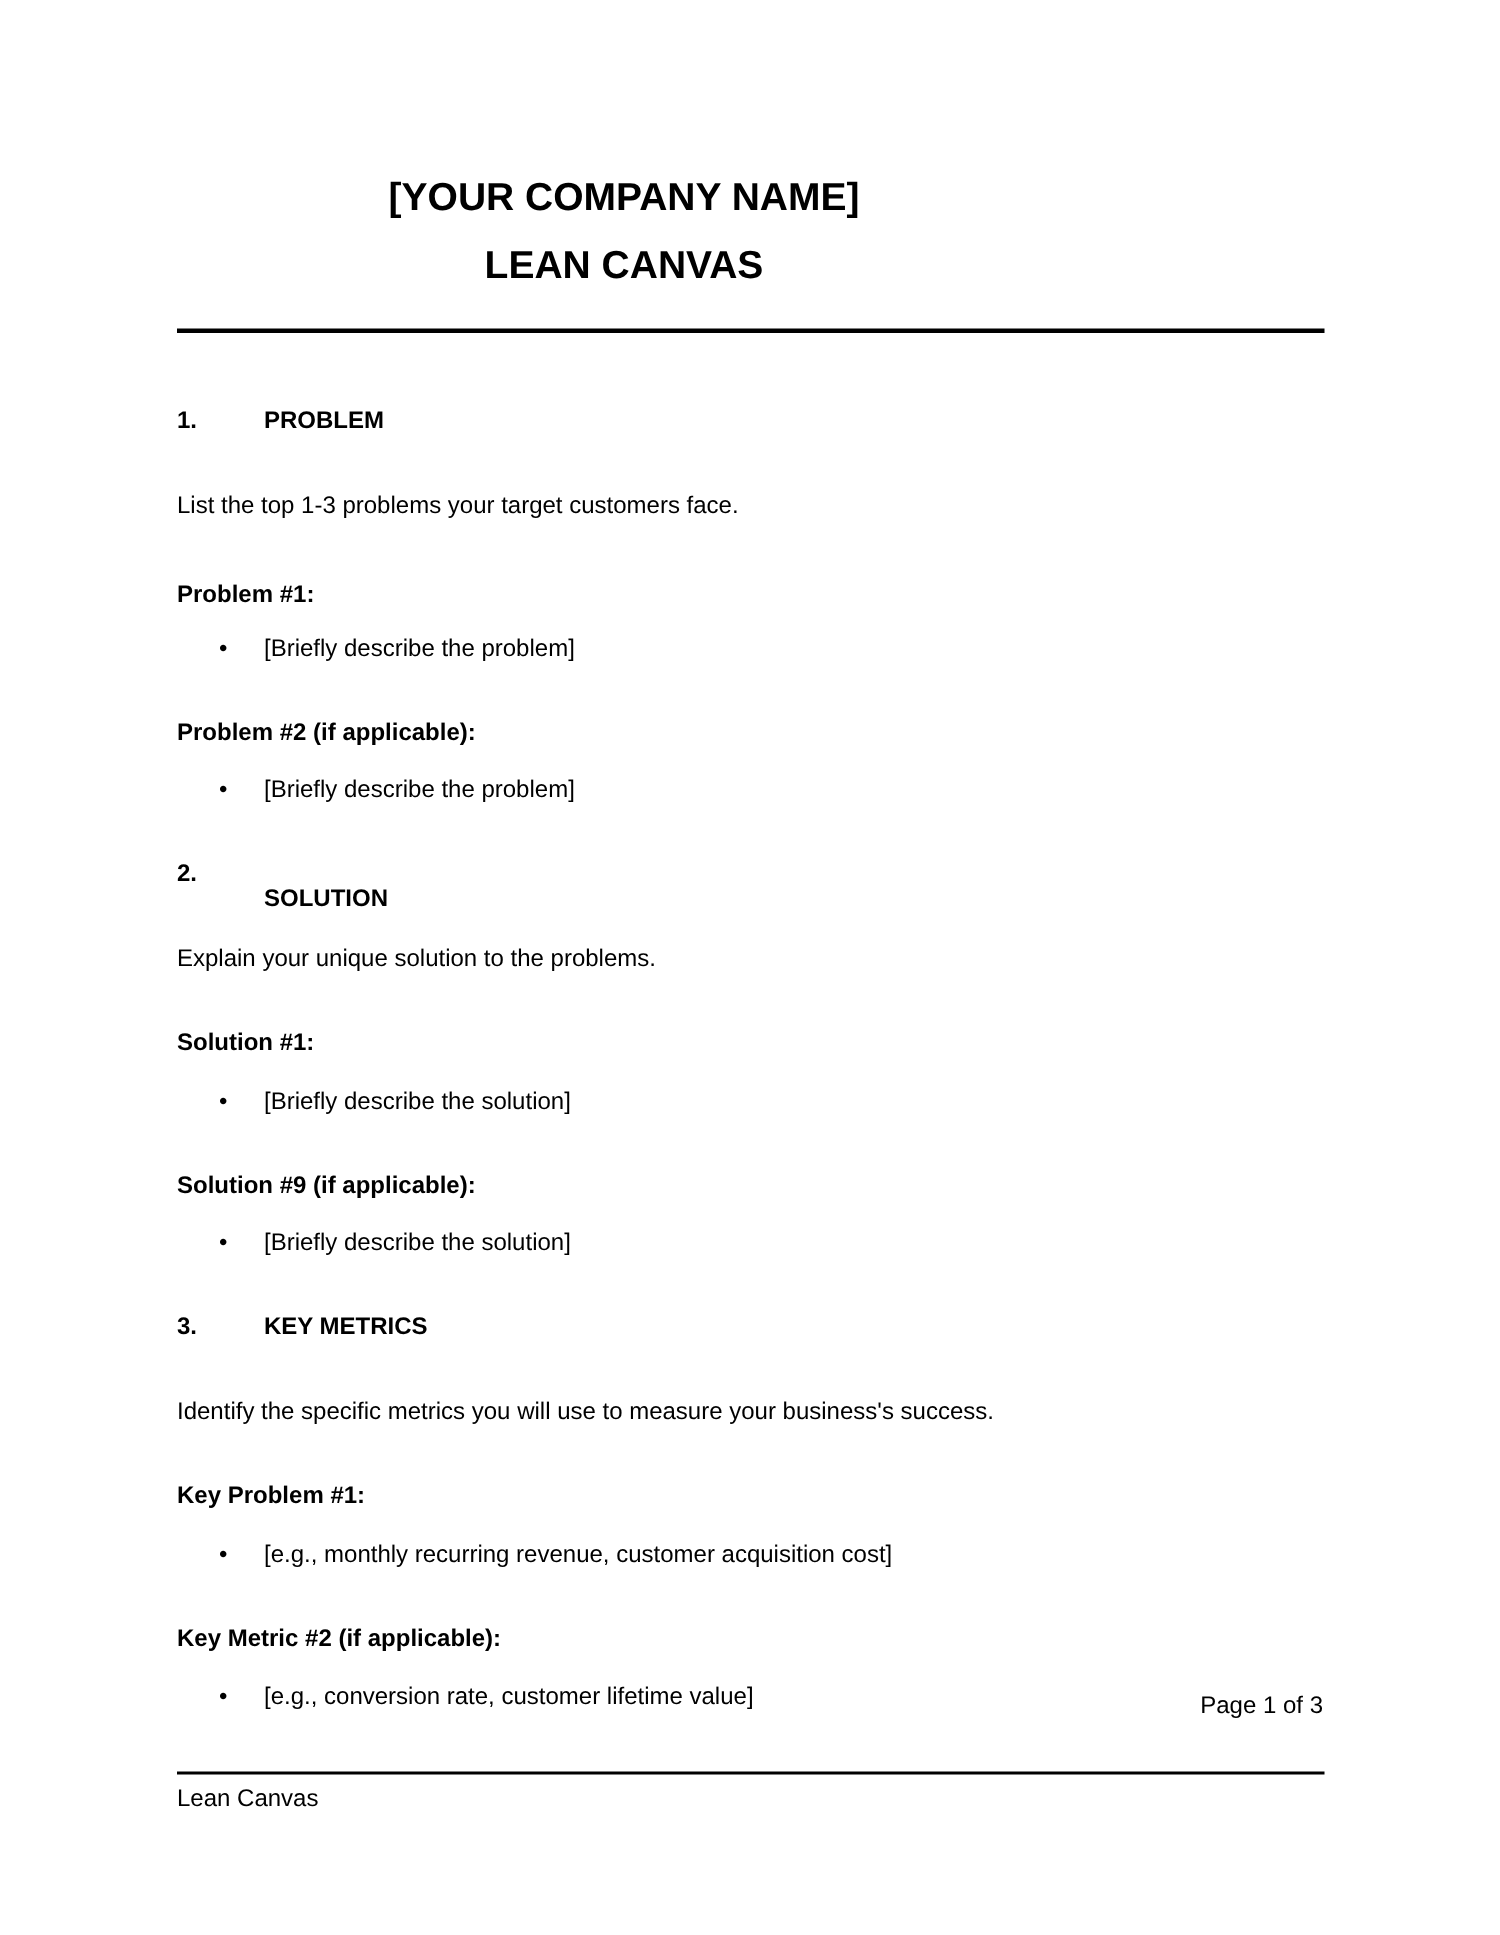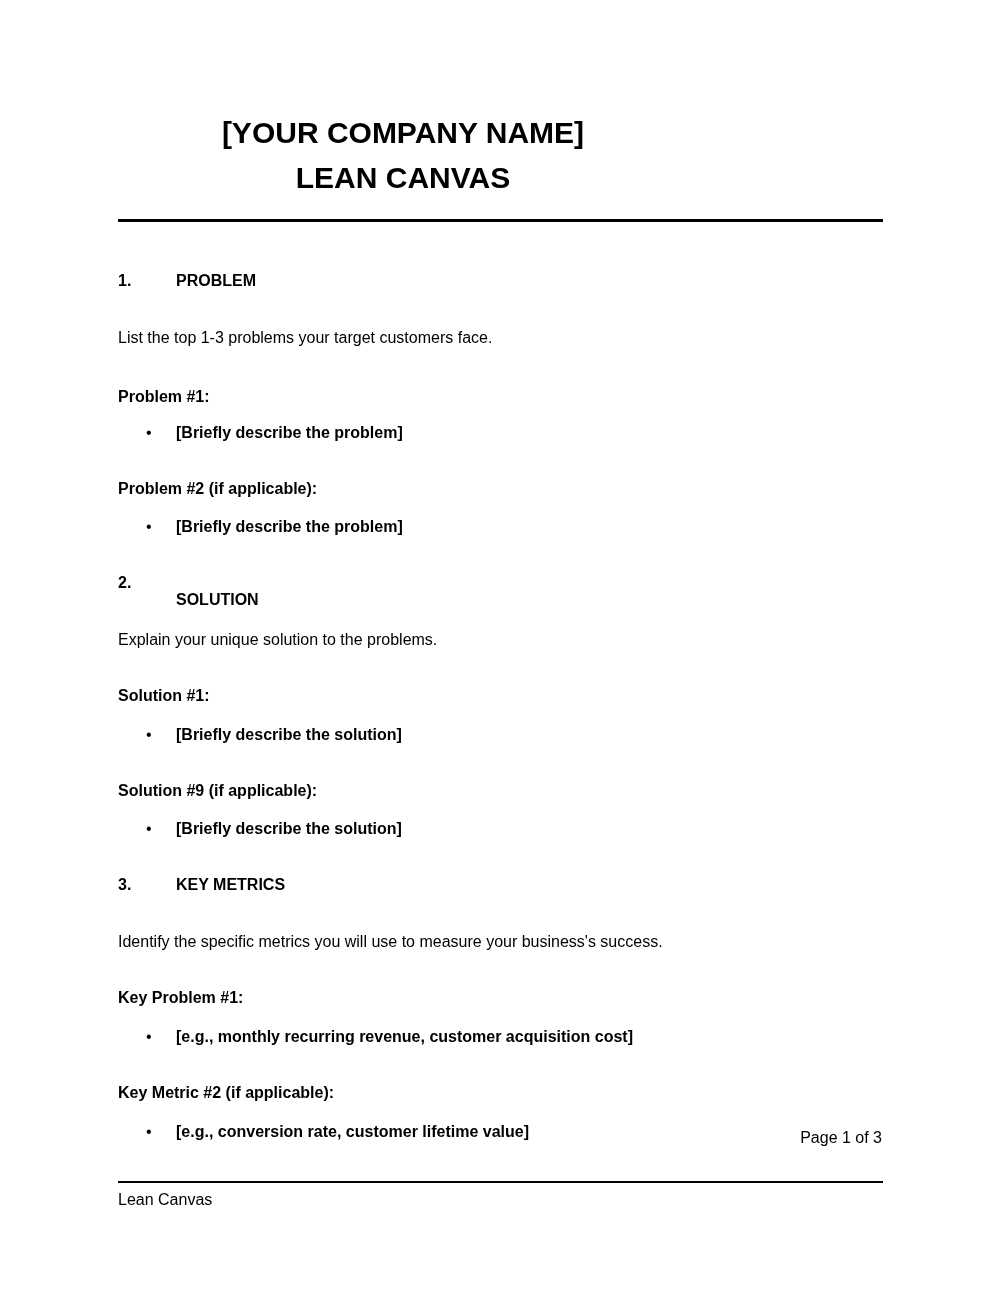--- a/index.html
+++ b/index.html
@@ -1,29 +1,29 @@
 <!DOCTYPE html>
 <html><head>
   <meta charset="utf-8">
   <style>
     html, body { margin: 0; padding: 0; background: #ffffff; }
     body { width: 1000px; height: 1290px; position: relative; font-family: "Liberation Sans", sans-serif; color: #000; }
-    .title { position: absolute; left: 1px; width: 804px; text-align: center; font-weight: bold; font-size: 30px; }
+    .title { position: absolute; left: 14px; width: 804px; text-align: center; font-weight: bold; font-size: 26px; }
     .t1 { top: 116px; }
     .t2 { top: 161px; }
     .rule { position: absolute; left: 118px; width: 765px; background: #000; }
     .rule-top { top: 219px; height: 3px; }
     .rule-bot { top: 1181px; height: 2px; }
     .abs { position: absolute; font-size: 16px; line-height: 20px; white-space: nowrap; }
     .bold { font-weight: bold; }
     .num { left: 118px; }
     .sect { left: 176px; }
     .para { left: 118px; }
     .bullet-dot { left: 146px; font-size: 16px; }
-    .bullet-text { left: 176px; font-weight: bold; }
+    .bullet-text { left: 176px; }
     .footer-left { left: 118px; top: 1190px; }
     .footer-right { right: 118px; top: 1128px; }
   </style>
 </head>
 <body>
 
 <div>
   <div class="title t1">[YOUR COMPANY NAME]</div>
   <div class="title t2">LEAN CANVAS</div>
   <div class="rule rule-top"></div>

